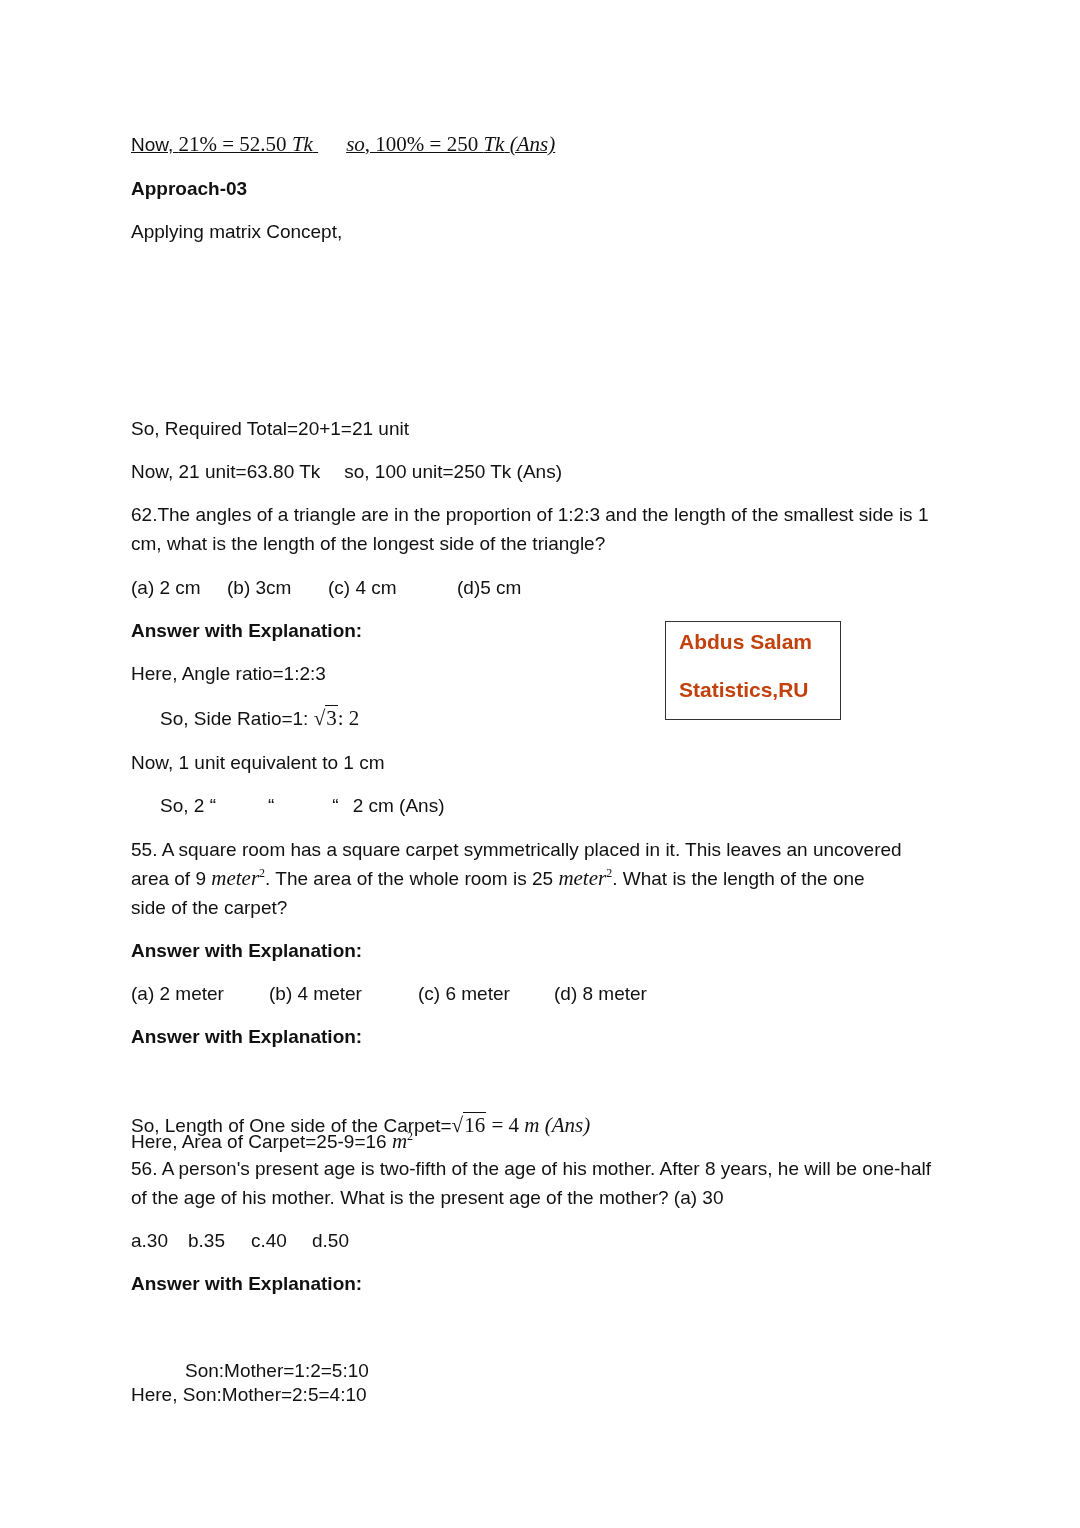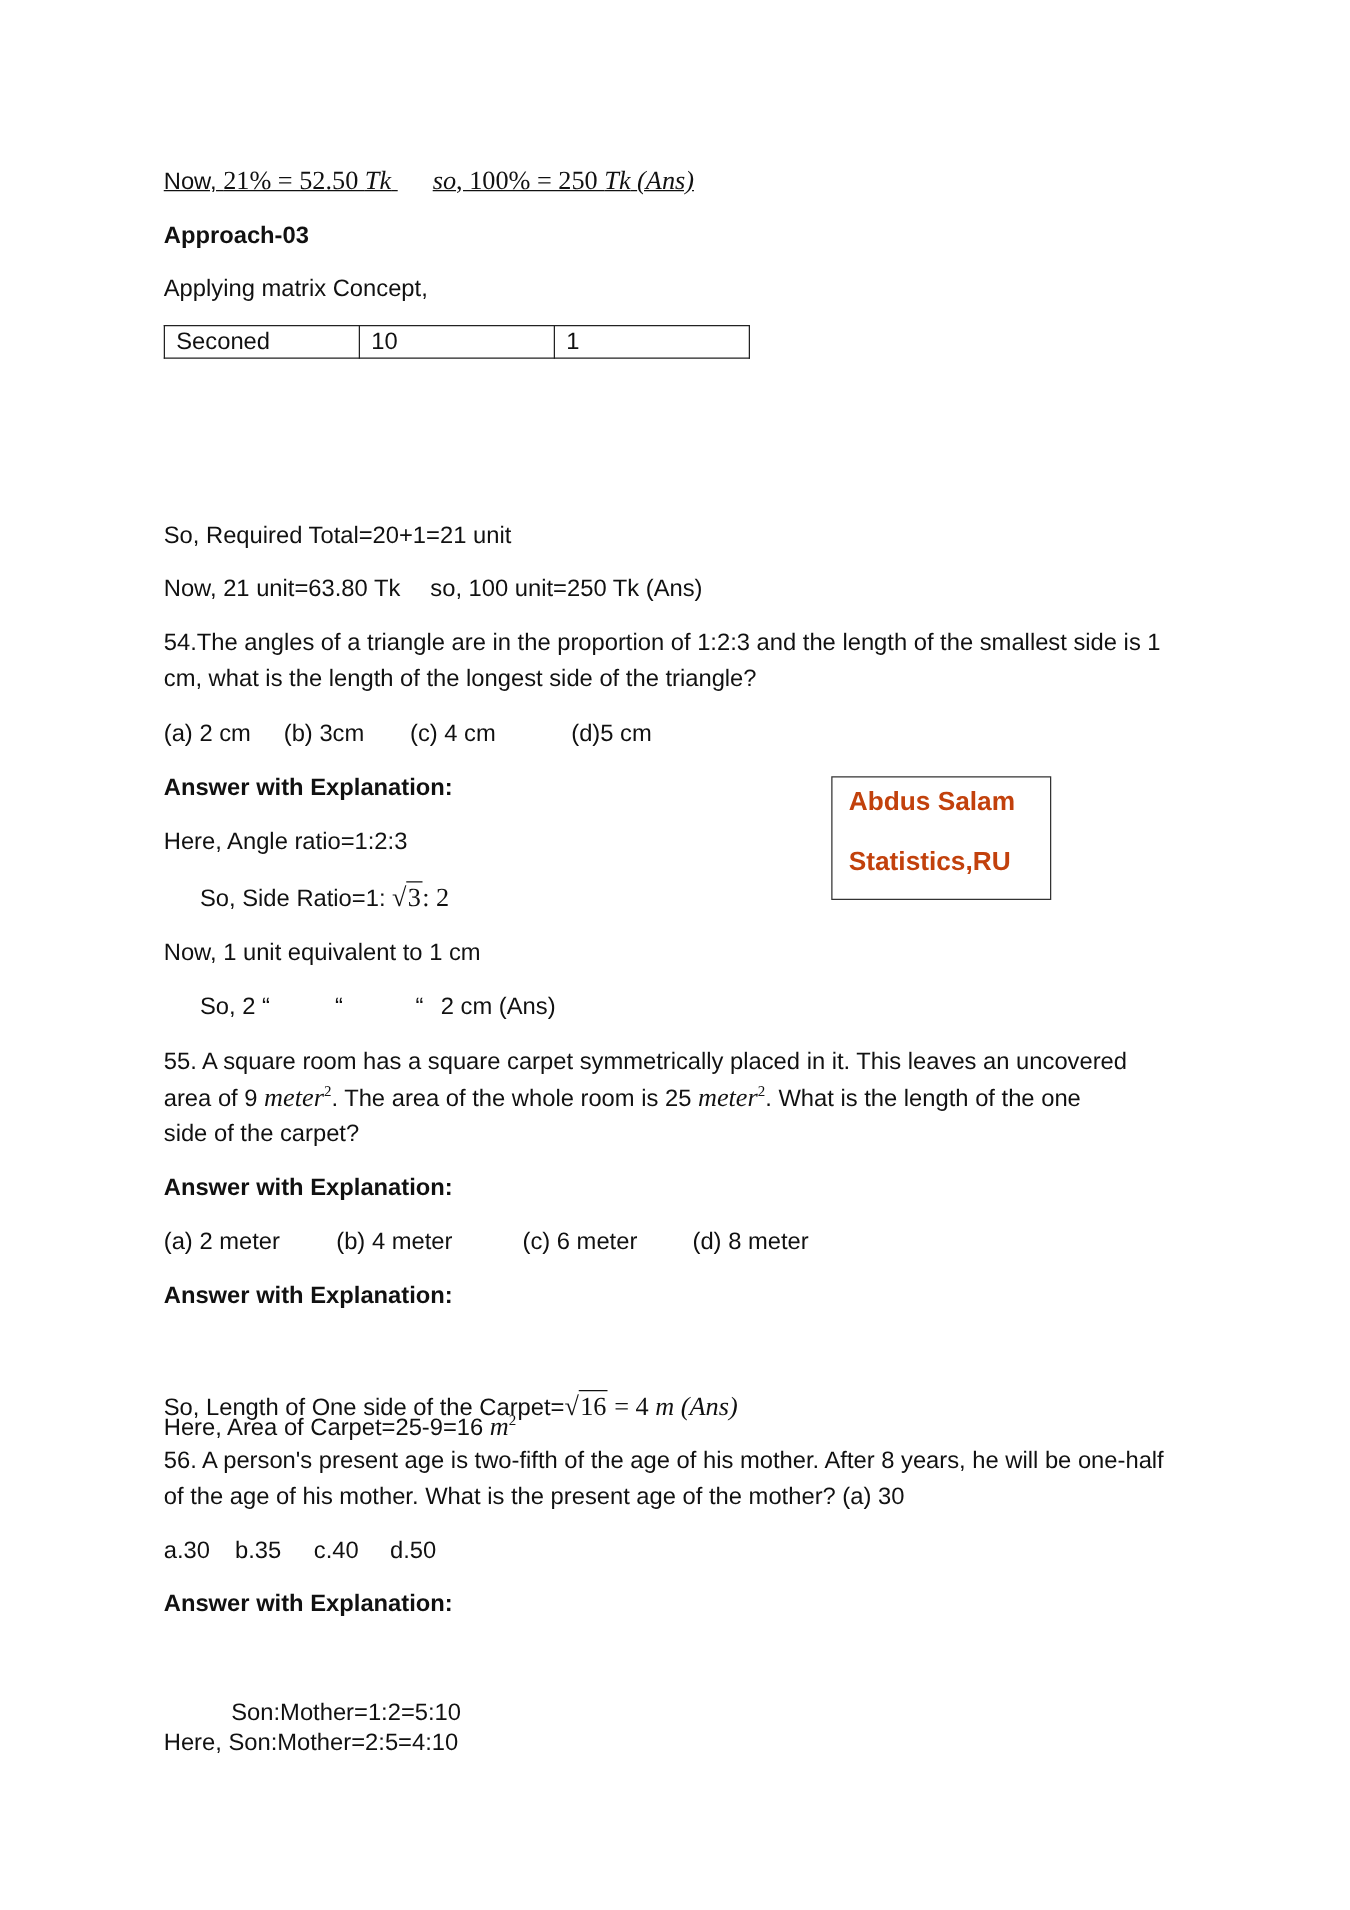--- a/index.html
+++ b/index.html
@@ -26,34 +26,29 @@
 <div class="line" style="top:130px;text-decoration:underline;">
   <span>Now, </span><span class="math"><span>21% = 52.50 </span><i>Tk</i></span>
   <span class="math" style="margin-left:28px;"><i>so</i><span>, 100% = 250 </span><i>Tk</i> <i>(Ans)</i></span>
 </div>
 
 <div class="line bold" style="top:174px;">Approach-03</div>
 <div class="line" style="top:217px;">Applying matrix Concept,</div>
 
 <table class="matrix">
   <tbody>
-  <tr>
-    <td>Seconed</td>
-    <td>10</td>
-    <td>1</td>
-  </tr>
 </tbody>
   </table>
 
 <div class="line" style="top:414px;">So, Required Total=20+1=21 unit</div>
 <div class="line" style="top:457px;">
   <span>Now, 21 unit=63.80 Tk</span><span style="margin-left:24px;">so, 100 unit=250 Tk (Ans)</span>
 </div>
 
-<div class="para" style="top:500px;">54.The angles of a triangle are in the proportion of 1:2:3 and the length of the smallest side is 1 cm, what is the length of the longest side of the triangle?</div>
+<div class="para" style="top:500px;">62.The angles of a triangle are in the proportion of 1:2:3 and the length of the smallest side is 1 cm, what is the length of the longest side of the triangle?</div>
 <div class="line" style="top:573px;">
   <span class="opt" style="width:96px;">(a) 2 cm</span><span class="opt" style="width:101px;">(b) 3cm</span><span class="opt" style="width:129px;">(c) 4 cm</span><span class="opt">(d)5 cm</span>
 </div>
 <div class="line bold" style="top:616px;">Answer with Explanation:</div>
 <div class="line" style="top:659px;">Here, Angle ratio=1:2:3</div>
 <div class="line indent1" style="top:704px;">
   <span>So, Side Ratio=1: </span><span class="math">√<span class="sqrt">3</span></span><span class="math">: 2</span>
 </div>
 <div class="line" style="top:748px;">Now, 1 unit equivalent to 1 cm</div>
 <div class="line indent1" style="top:791px;">

